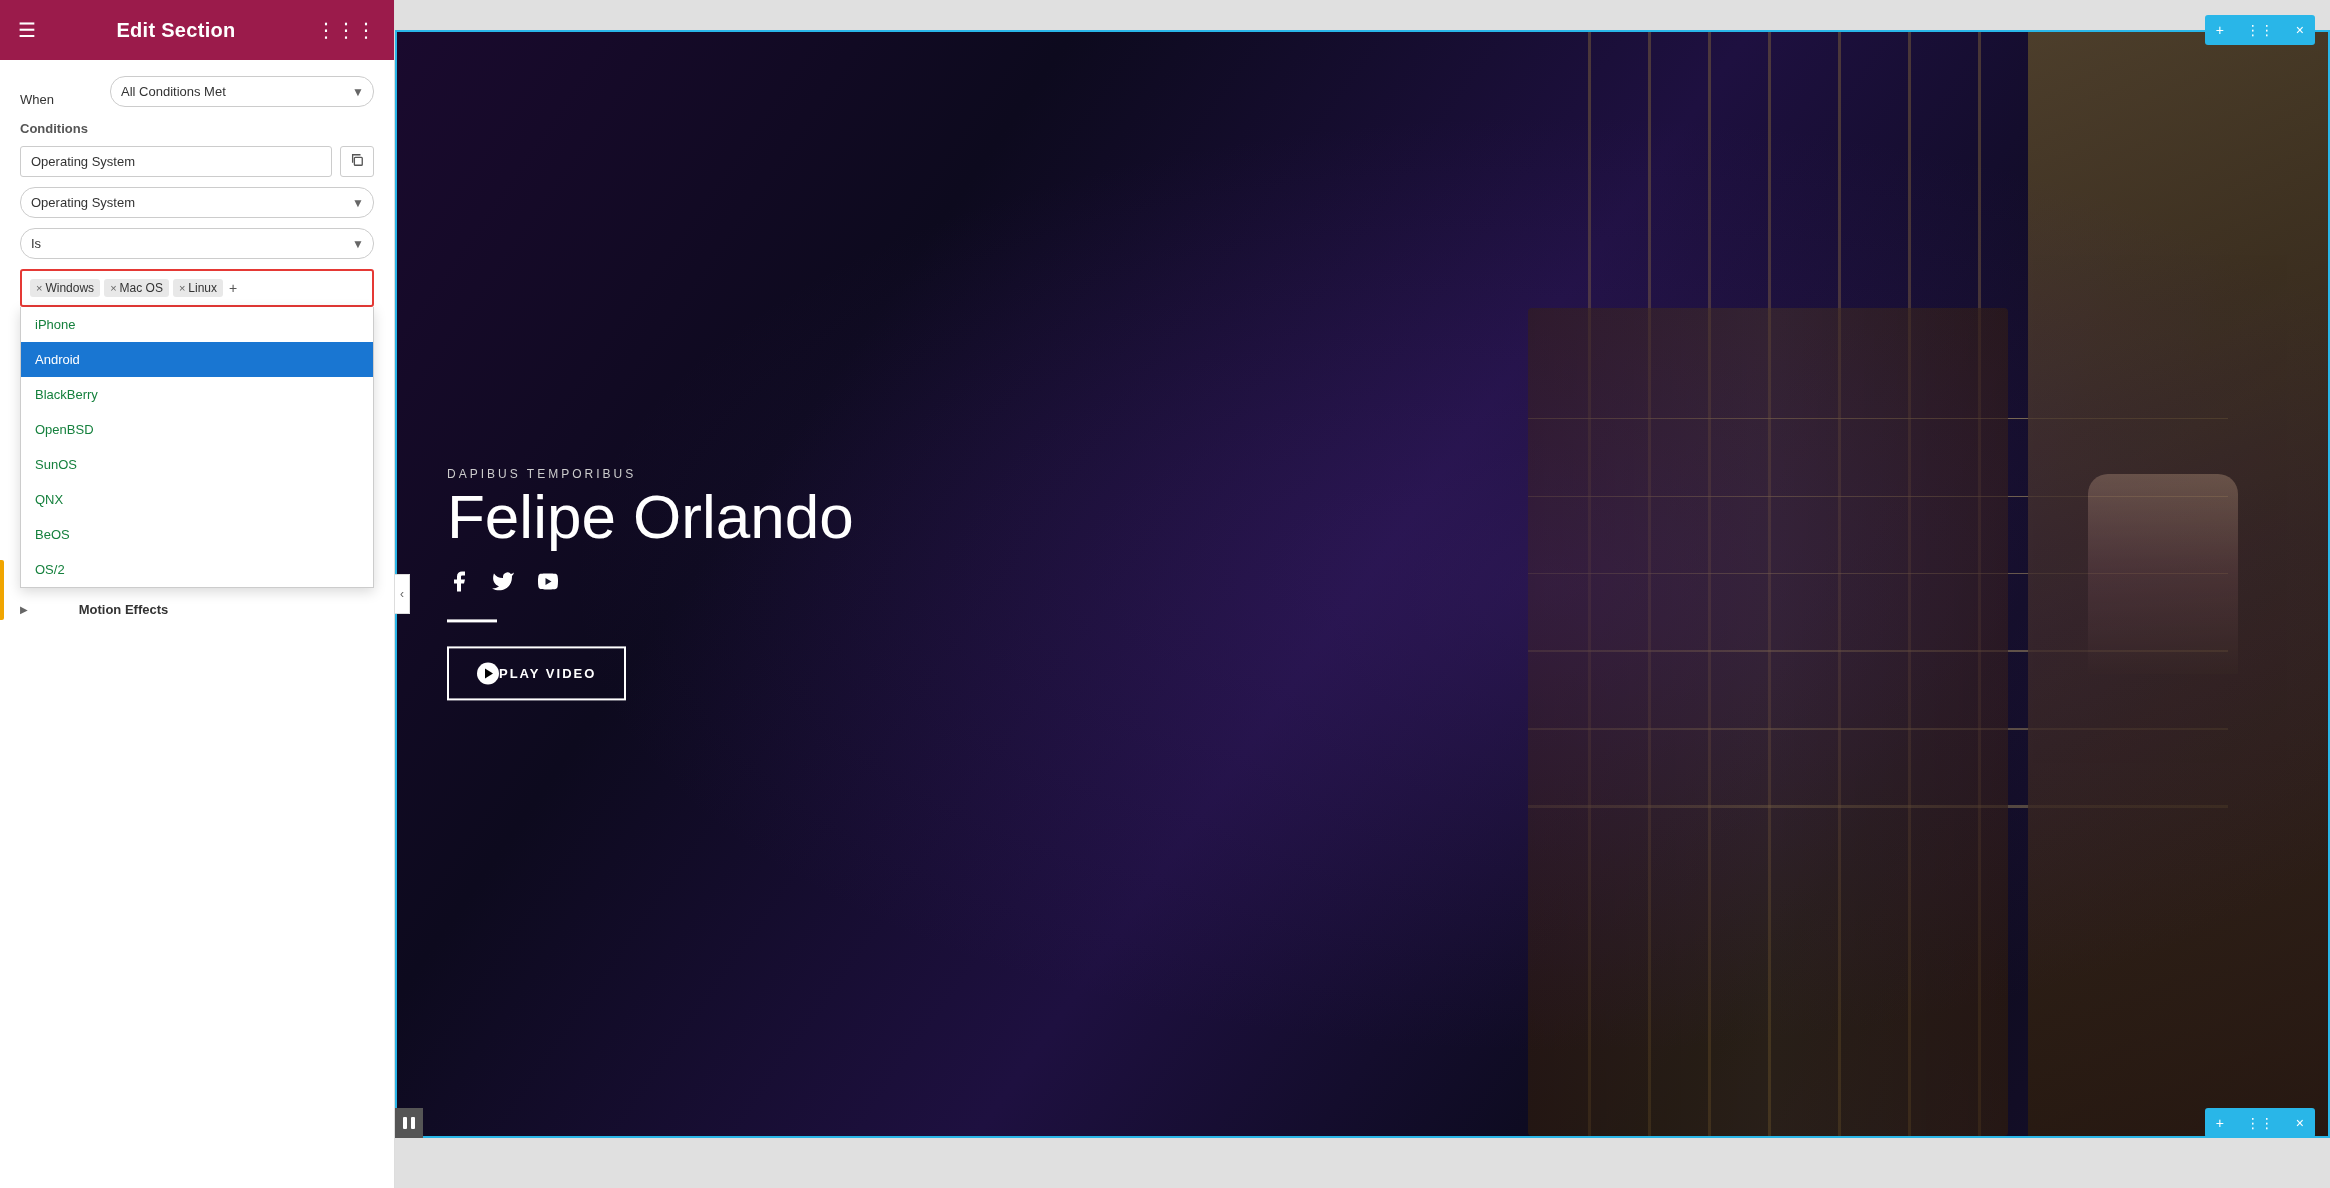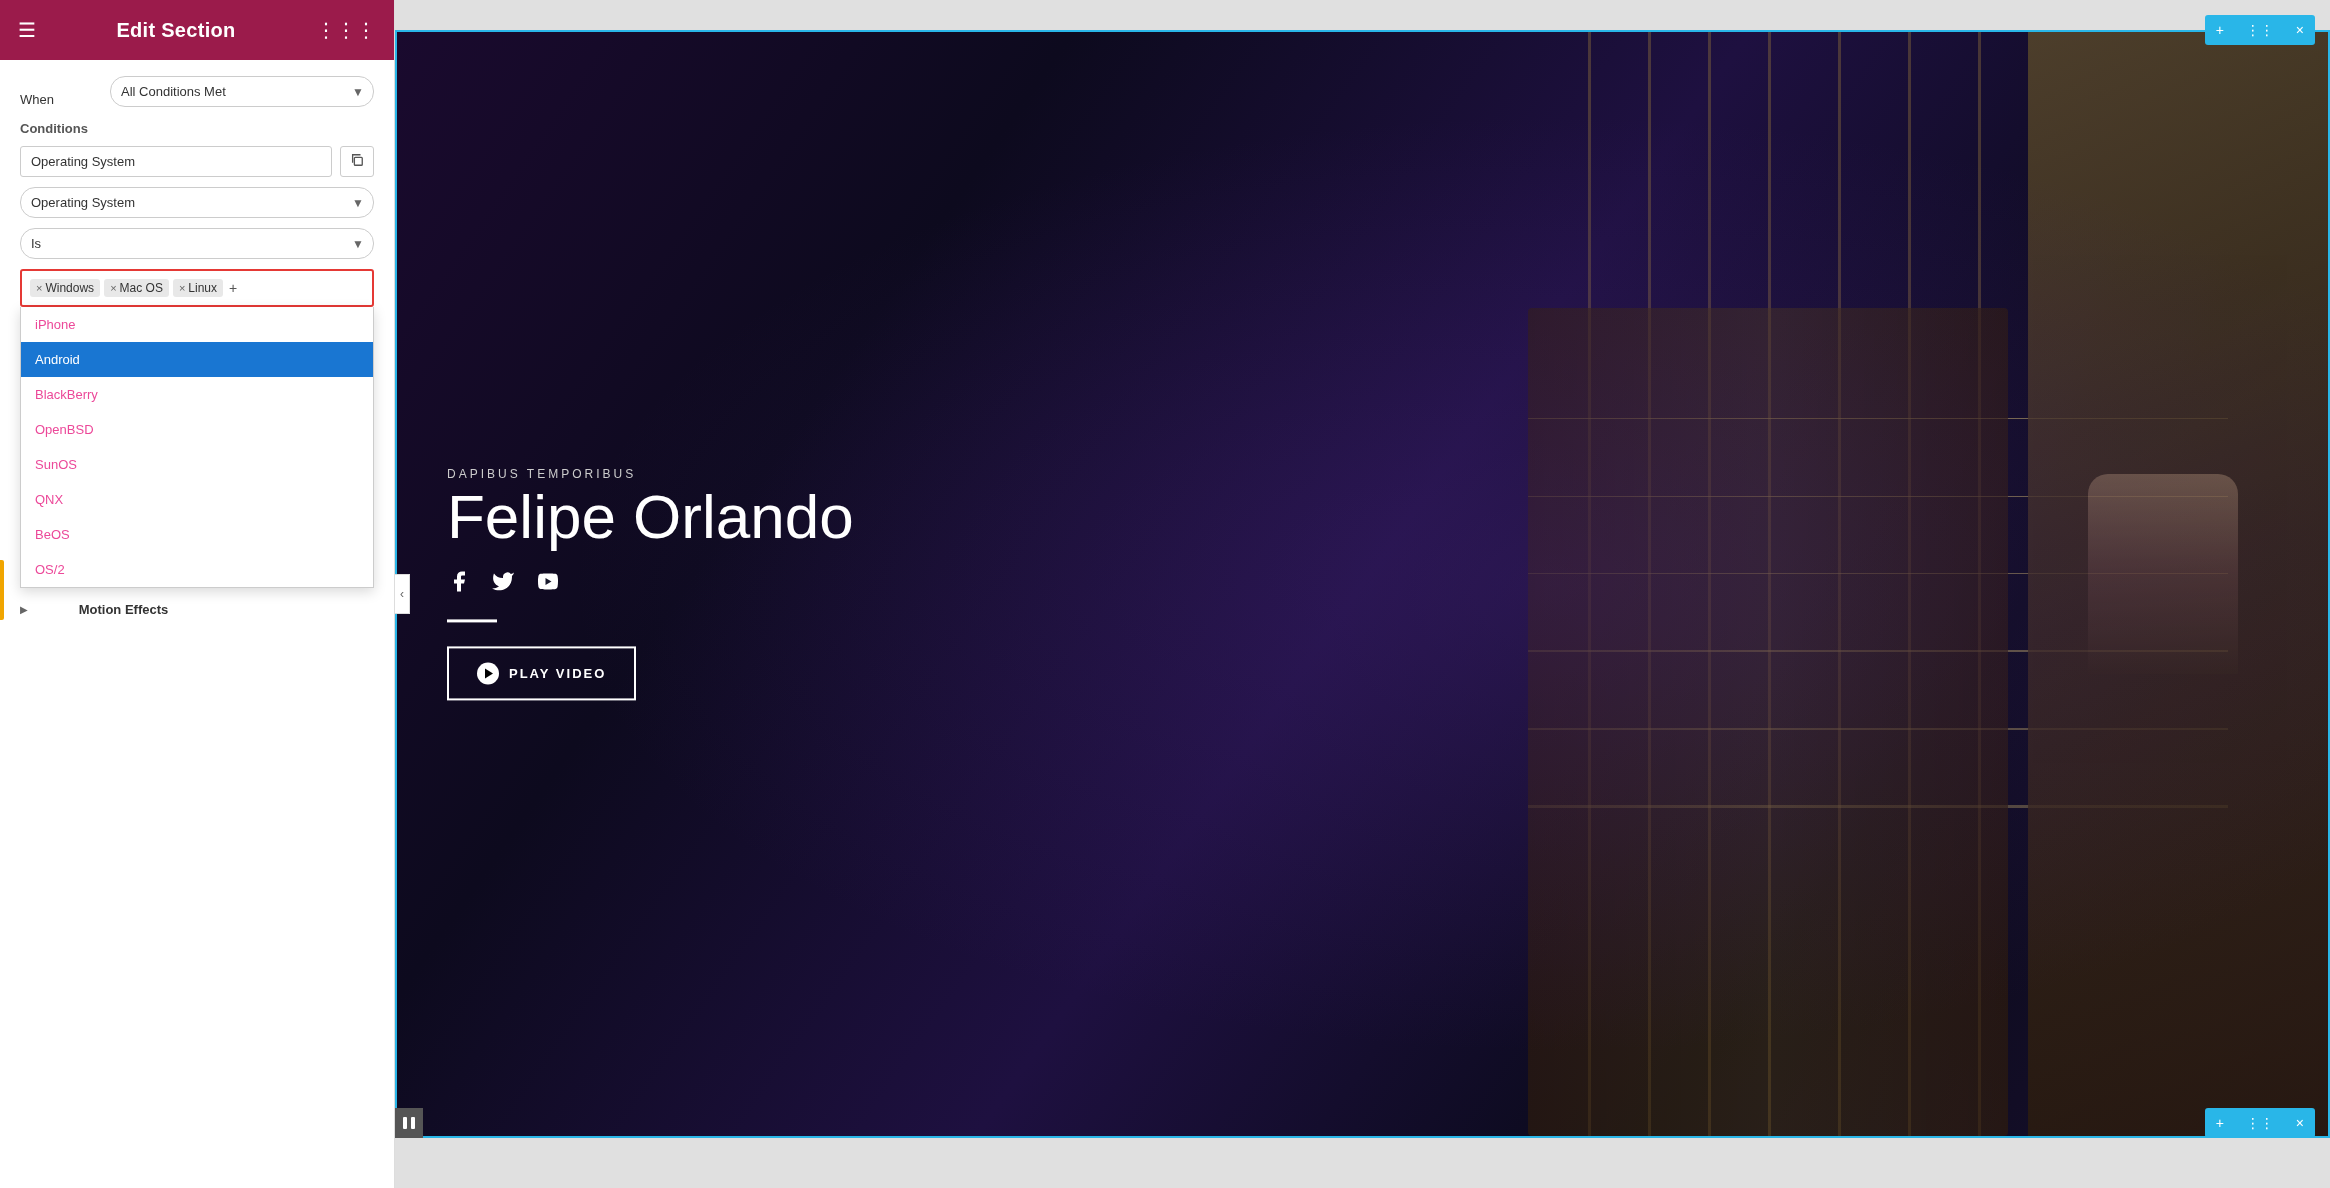--- a/index.html
+++ b/index.html
@@ -171,21 +171,21 @@
       background: #fff;
       border: 1px solid #ccc;
       border-top: none;
       z-index: 100;
       box-shadow: 0 4px 12px rgba(0,0,0,0.15);
     }
 
     .dropdown-item {
       padding: 10px 14px;
       font-size: 13px;
-      color: #ec4899;
+      color: #15803d;
       cursor: pointer;
     }
 
     .dropdown-item.selected {
       background: #1976d2;
       color: #fff;
     }
 
     .motion-effects-row {
       display: flex;
@@ -316,21 +316,20 @@
       font-size: 16px;
       line-height: 1.7;
       color: #e0e0e0;
       margin-bottom: 30px;
       max-width: 440px;
     }
 
     .play-video-btn {
       display: inline-flex;
       align-items: center;
-      gap: 10px;
       background: transparent;
       border: 2px solid #fff;
       color: #fff;
       padding: 14px 28px;
       font-size: 13px;
       font-weight: 700;
       letter-spacing: 2px;
       text-transform: uppercase;
       cursor: pointer;
     }

